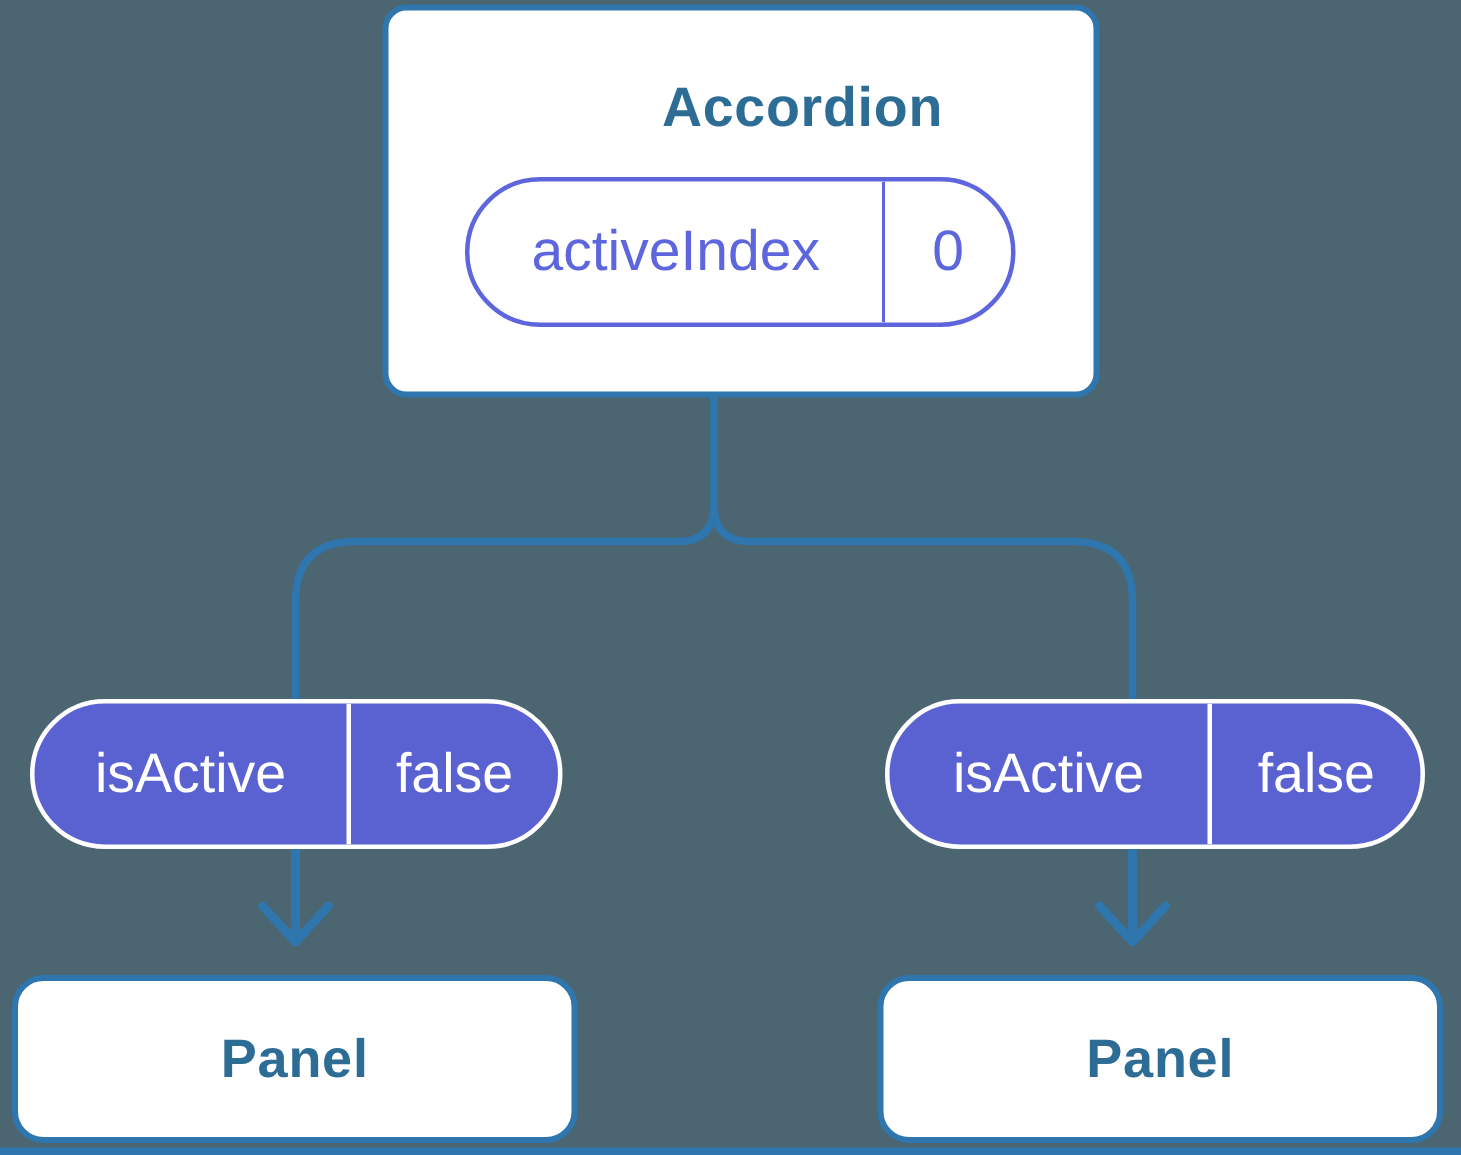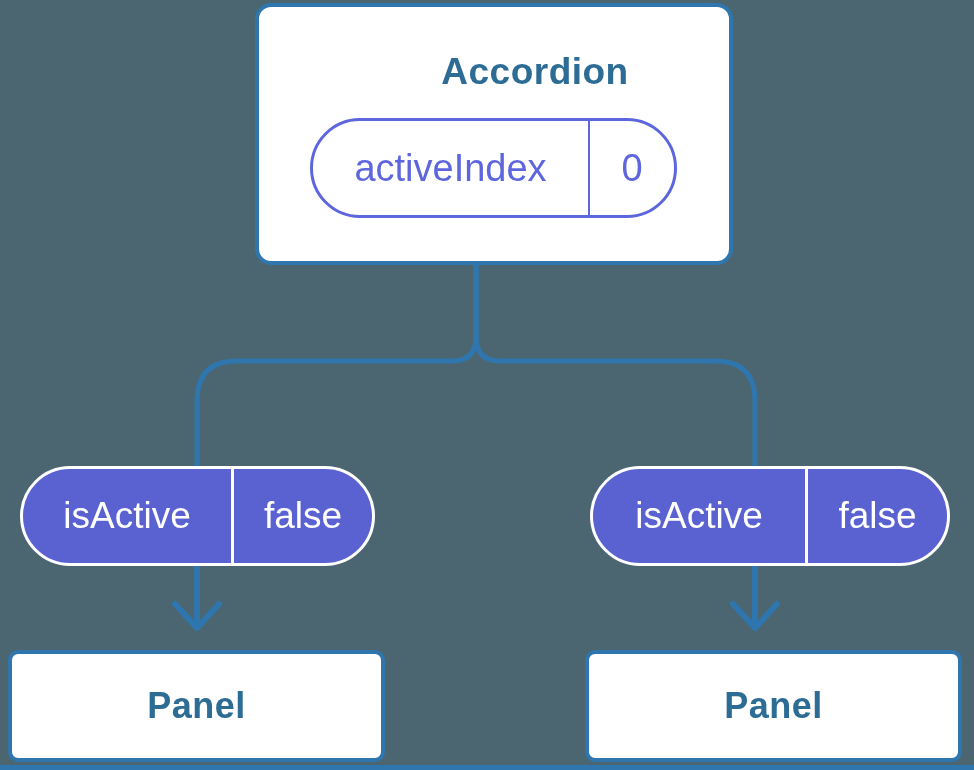--- a/index.html
+++ b/index.html
@@ -96,21 +96,21 @@
   .prop-pill.right { left: 590px; top: 466px; width: 360px; }
   .prop-pill.right .pill-name { flex: 0 0 212px; }
   
   .panel-box {
     position: absolute;
     top: 650px;
     width: 377px; height: 112px;
     box-sizing: border-box;
     background: #ffffff;
     border: 4px solid #2E76AD;
-    border-radius: 10px;
+    border-radius: 21px;
     display: flex; align-items: center; justify-content: center;
     font-size: 36px;
     font-weight: 600;
     letter-spacing: 0.5px;
     color: #2D6C95;
     z-index: 2;
   }
   .panel-box.left  { left: 8px; }
   .panel-box.right { left: 585px; }
   

